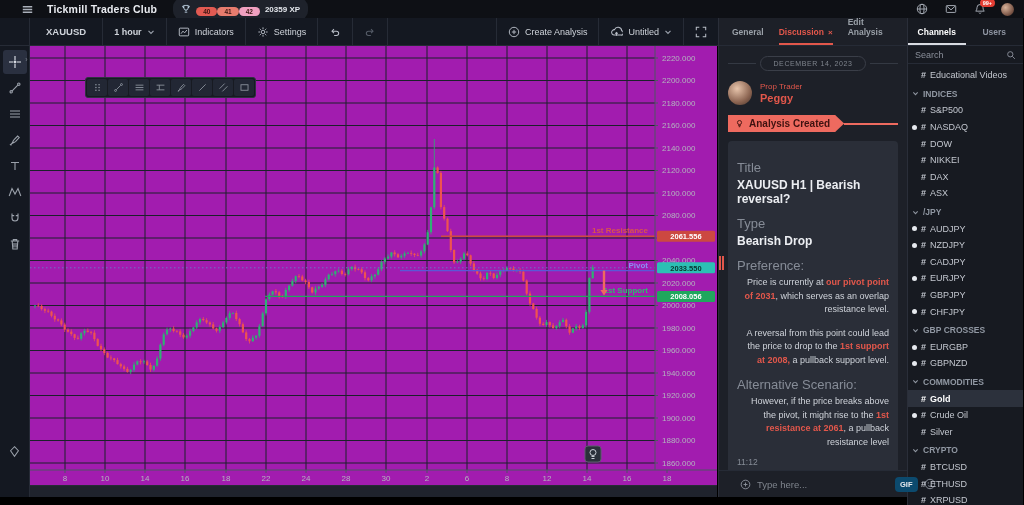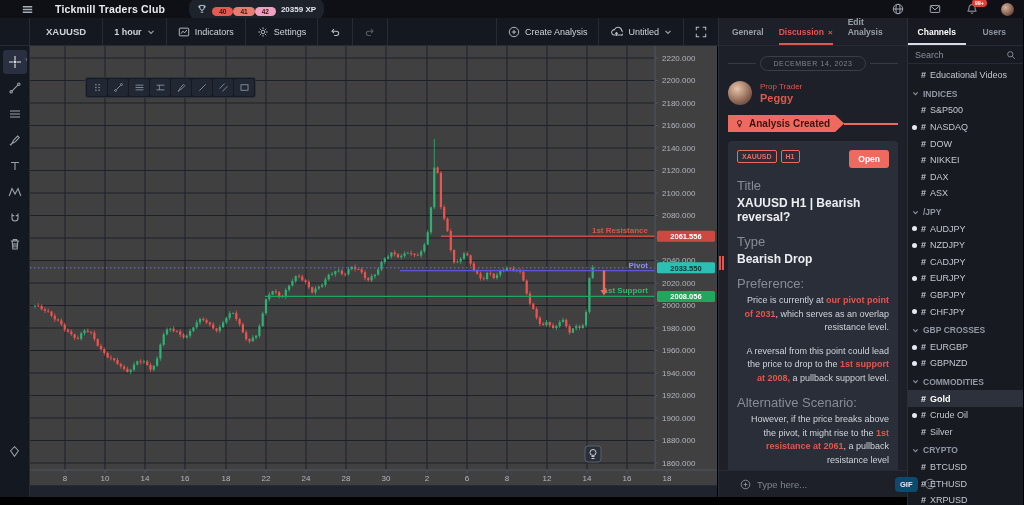--- a/index.html
+++ b/index.html
@@ -1,20 +1,20 @@
 <!DOCTYPE html>
 <html><head>
 <meta charset="utf-8">
 <style>
   * { margin:0; padding:0; box-sizing:border-box; }
   body { background:#000; font-family:"Liberation Sans", sans-serif; }
   .app { position:relative; width:1024px; height:505px; background:#000; overflow:hidden; color:#c5c9d1; }
 
   
-  .header { height:18px; background:#0e1015; display:flex; align-items:center; padding:0 10px;gap:8px; }
+  .header { height:18px; background:#0e1015; display:flex; align-items:center; padding:0 10px; }
   .hamb { color:#aab0ba; display:flex; margin-left:12px; cursor:pointer; }
   .app-title { margin-left:14px; font-size:10.5px; font-weight:bold; color:#e9ebf0; letter-spacing:.2px; }
   .xp-badge { margin-left:16px; display:flex; align-items:center; gap:5px; background:#1e222b; border-radius:9px; padding:2px 8px; }
   .xp-pill { font-size:6.5px; font-weight:bold; color:#3b1512; border-radius:6px; padding:1px 7px; }
   .xp-text { font-size:8px; font-weight:bold; color:#e3e6ec; }
   .spacer { flex:1; }
   .hicon { color:#aab0ba; display:flex; margin-left:17px; position:relative; cursor:pointer; }
   .bell-badge { position:absolute; top:-4px; right:-9px; background:#e23d33; color:#fff; font-size:5.5px; font-weight:bold; padding:1px 3px; border-radius:5px; }
   .avatar-sm { width:13px; height:13px; border-radius:50%; margin-left:15px;
     background:radial-gradient(circle at 35% 35%, #d7b29a, #7a5546 65%, #3c2b24); }
@@ -38,21 +38,21 @@
   .chev { display:flex; color:#9aa0ab; }
 
   
   .chart-body { display:flex; height:451px; }
   .side-tools { width:30px; background:#141821; border-right:1px solid #262b36; display:flex; flex-direction:column; align-items:center; padding-top:4px; gap:2px; }
   .side-tool { width:24px; height:24px; display:flex; align-items:center; justify-content:center; border-radius:3px; color:#9ba1ab; cursor:pointer; position:relative; }
   .side-tool.active { background:#2a3040; color:#e3e7ee; }
   .side-tool .expand { position:absolute; right:-1px; top:6px; font-size:7px; color:#7d838e; }
   .side-tool.bottom { margin-top:auto; margin-bottom:34px; }
 
-  .chart-area { position:relative; width:687px; background:#404040; }
+  .chart-area { position:relative; width:687px; background:#a21caf; }
   .bottom-strip { position:absolute; left:0; bottom:0; width:687px; height:12px; background:#1f232d; border-top:1px solid #262b36; }
   .float-bar { position:absolute; left:55px; top:31px; display:flex; gap:1px; background:#171a22; border:1px solid #2e3340; border-radius:3px; padding:1px; }
   .float-tool { width:20px; height:17px; display:flex; align-items:center; justify-content:center; background:#222734; border-radius:2px; color:#8f95a0; cursor:pointer; }
   svg.chart { display:block; font-family:"Liberation Sans", sans-serif; }
   .grid { stroke:#1c202a; stroke-width:1; }
   .axisl { stroke:#4e5562; stroke-width:1; }
   .ylab, .xlab { fill:#b2b5be; font-size:8px; }
   .lvlab { font-size:8px; font-weight:bold; }
   .badge-txt { font-size:7.5px; font-weight:bold; }
 
@@ -843,27 +843,20 @@
           <span class="banner">
             <svg width="9" height="9" viewBox="0 0 14 14" stroke="currentColor" stroke-width="1.4" fill="none">
                 <circle cx="7" cy="5.5" r="3.2"></circle>
                 <path d="M5.8 9v1.6h2.4V9M5.9 12h2.2"></path>
               </svg>
             <span>Analysis Created</span>
           </span>
           <span class="banner-line"></span>
         </div>
         <div class="card">
-          <div class="card-top">
-            <span class="tags">
-                <span class="tag">XAUUSD</span>
-                <span class="tag">H1</span>
-              </span>
-            <button class="open-btn">Open</button>
-          </div>
           <div class="lab">Title</div>
           <div class="val">XAUUSD H1 | Bearish reversal?</div>
           <div class="lab">Type</div>
           <div class="val">Bearish Drop</div>
           <div class="lab">Preference:</div>
           <p class="para"><span>Price is currently at </span><span class="hl">our pivot point of 2031</span><span>, which serves as an overlap resistance level.</span></p>
           <p class="para"><span>A reversal from this point could lead the price to drop to the </span><span class="hl">1st support at 2008,</span><span> a pullback support level.</span></p>
           <div class="lab">Alternative Scenario:</div>
           <p class="para"><span>However, if the price breaks above the pivot, it might rise to the </span><span class="hl">1st resistance at 2061</span><span>, a pullback resistance level</span></p>
           <div class="msg-time">11:12</div>

